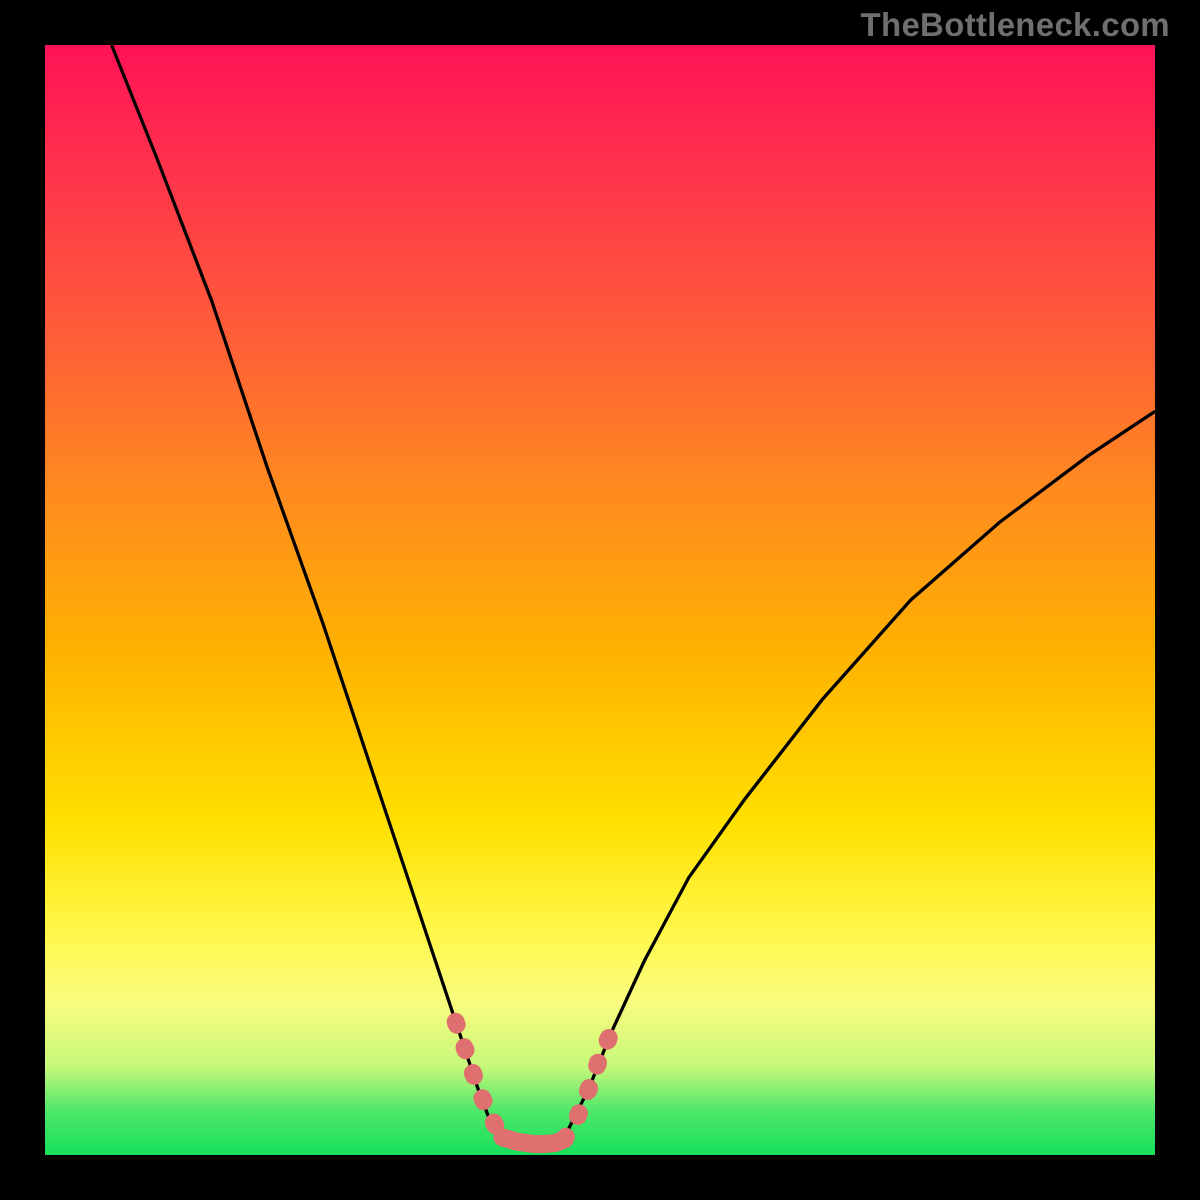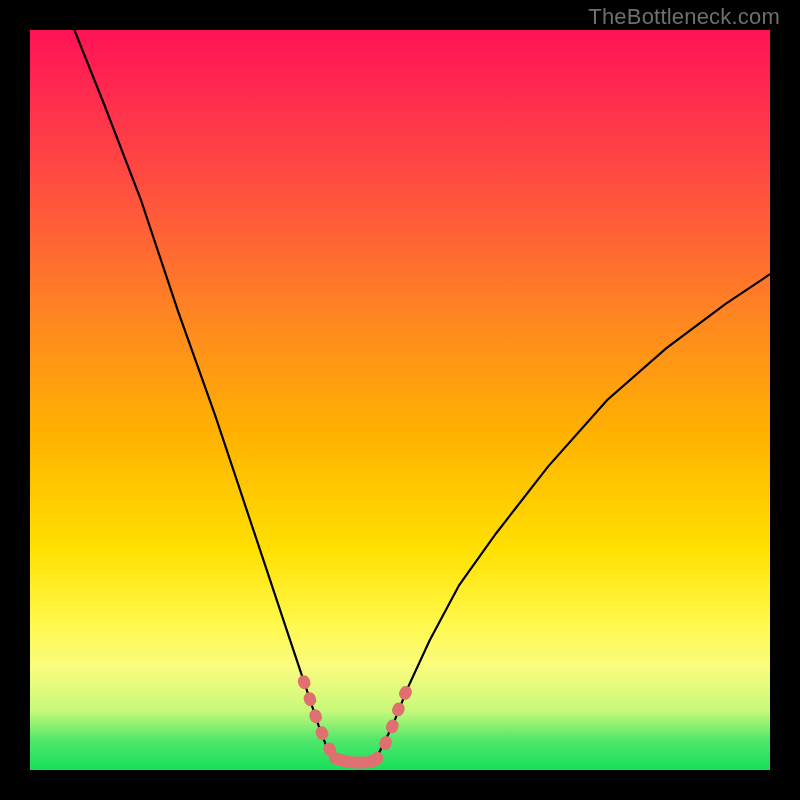--- a/index.html
+++ b/index.html
@@ -38,21 +38,21 @@
       #4fe76a 96%,
       #16e05a 100%
     );
   }
   .watermark {
     position: absolute;
     top: 4px;
     right: 20px;
     color: #6f6f6f;
     font-size: 22px;
-    font-weight: 400;
+    font-weight: 700;
     letter-spacing: 0.2px;
     user-select: none;
   }
   svg.curves {
     position: absolute;
     left: 0;
     top: 0;
     width: 740px;
     height: 740px;
     overflow: visible;

